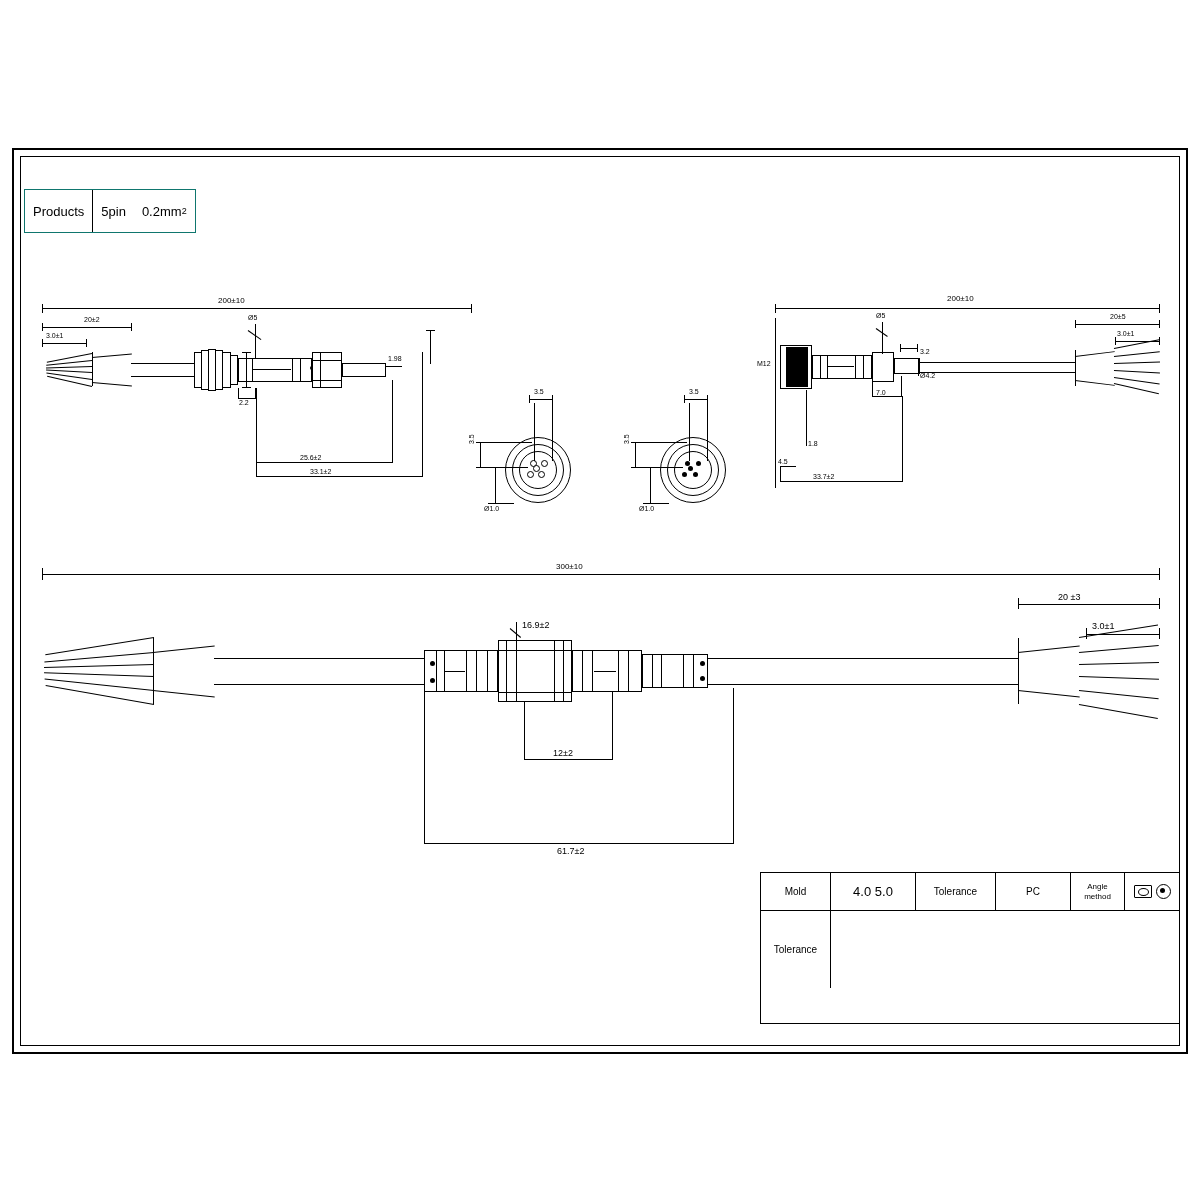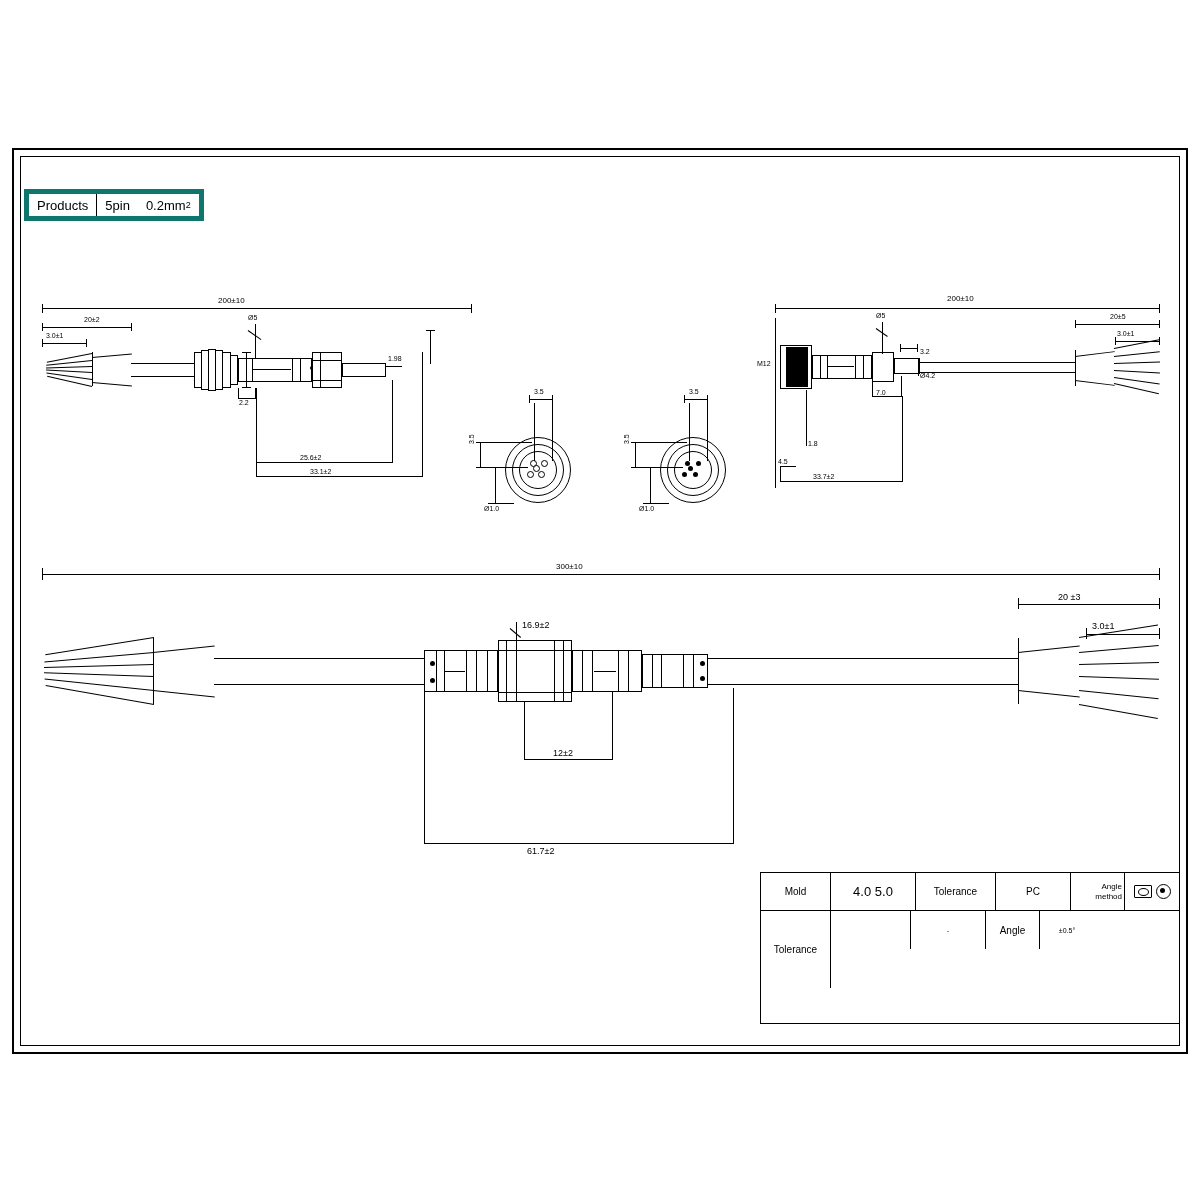--- a/index.html
+++ b/index.html
@@ -2,21 +2,21 @@
 <html><head>
 <meta charset="utf-8">
 <style>
   html,body{margin:0;padding:0;background:#ffffff;}
   body{width:1200px;height:1200px;font-family:"Liberation Sans",sans-serif;color:#000;}
   .sheet{position:absolute;left:0;top:0;width:1200px;height:1200px;background:#fff;}
   .frame-outer{position:absolute;left:12px;top:148px;width:1176px;height:906px;border:2px solid #000;box-sizing:border-box;}
   .frame-inner{position:absolute;left:20px;top:156px;width:1160px;height:890px;border:1px solid #000;box-sizing:border-box;}
 
   
-  .products-box{position:absolute;left:24px;top:189px;height:32px;border:5px solid #0f766e;display:flex;align-items:stretch;box-sizing:border-box;background:#fff;}
+  .products-box{position:absolute;left:24px;top:189px;height:44px;border:1px solid #0f766e;display:flex;align-items:stretch;box-sizing:border-box;background:#fff;}
   .products-box .cell{display:flex;align-items:center;justify-content:center;padding:0 8px;font-size:13px;}
   .products-box .cell.first{border-right:1px solid #000;}
   .sup{font-size:9px;vertical-align:super;}
 
   
   .ln{position:absolute;background:#000;}
   .h1{height:1px;}
   .v1{width:1px;}
   .dim{position:absolute;font-size:8px;color:#000;white-space:nowrap;letter-spacing:0px;}
   .dim.sm{font-size:7px;}
@@ -350,45 +350,39 @@
     <div class="dim md" style="left:522px;top:620px;">16.9±2</div>
 
     <div class="ln v1" style="left:524px;top:702px;height:58px;"></div>
     <div class="ln v1" style="left:612px;top:692px;height:68px;"></div>
     <div class="ln h1" style="left:524px;top:759px;width:89px;"></div>
     <div class="dim md" style="left:553px;top:748px;">12±2</div>
 
     <div class="ln v1" style="left:424px;top:692px;height:152px;"></div>
     <div class="ln v1" style="left:733px;top:688px;height:156px;"></div>
     <div class="ln h1" style="left:424px;top:843px;width:310px;"></div>
-    <div class="dim md" style="left:527px;top:846px;">61.7±2</div>
+    <div class="dim md" style="left:557px;top:846px;">61.7±2</div>
   </div>
 
   <div class="title-block">
 
     <div class="tb-row tb-sep" style="height:38px;">
       <div class="tb-cell" style="width:70px;">Mold</div>
       <div class="tb-cell" style="width:85px;font-size:13px;">4.0   5.0</div>
       <div class="tb-cell" style="width:80px;">Tolerance</div>
       <div class="tb-cell" style="width:75px;">PC</div>
-      <div class="tb-cell" style="width:54px;font-size:8px;line-height:1.2;text-align:right;">Angle method</div>
+      <div class="tb-cell" style="width:54px;font-size:8px;line-height:1.2;">Angle method</div>
       <div class="tb-cell" style="width:54px;">
         <span class="angle-sym">
           <span class="sym-a"></span>
           <span class="sym-b"></span>
         </span>
       </div>
     </div>
 
     <div class="tb-row" style="height:77px;">
       <div class="tb-cell" style="width:70px;height:77px;">Tolerance</div>
       <div style="width:265px;">
-        <div class="tb-row" style="height:38px;">
-          <div class="tb-cell" style="width:80px;height:38px;"></div>
-          <div class="tb-cell tiny" style="width:75px;height:38px;">-</div>
-          <div class="tb-cell" style="width:54px;height:38px;">Angle</div>
-          <div class="tb-cell tiny" style="width:54px;height:38px;">±0.5°</div>
-        </div>
       </div>
     </div>
   </div>
 
 </div>
 
 </body></html>

